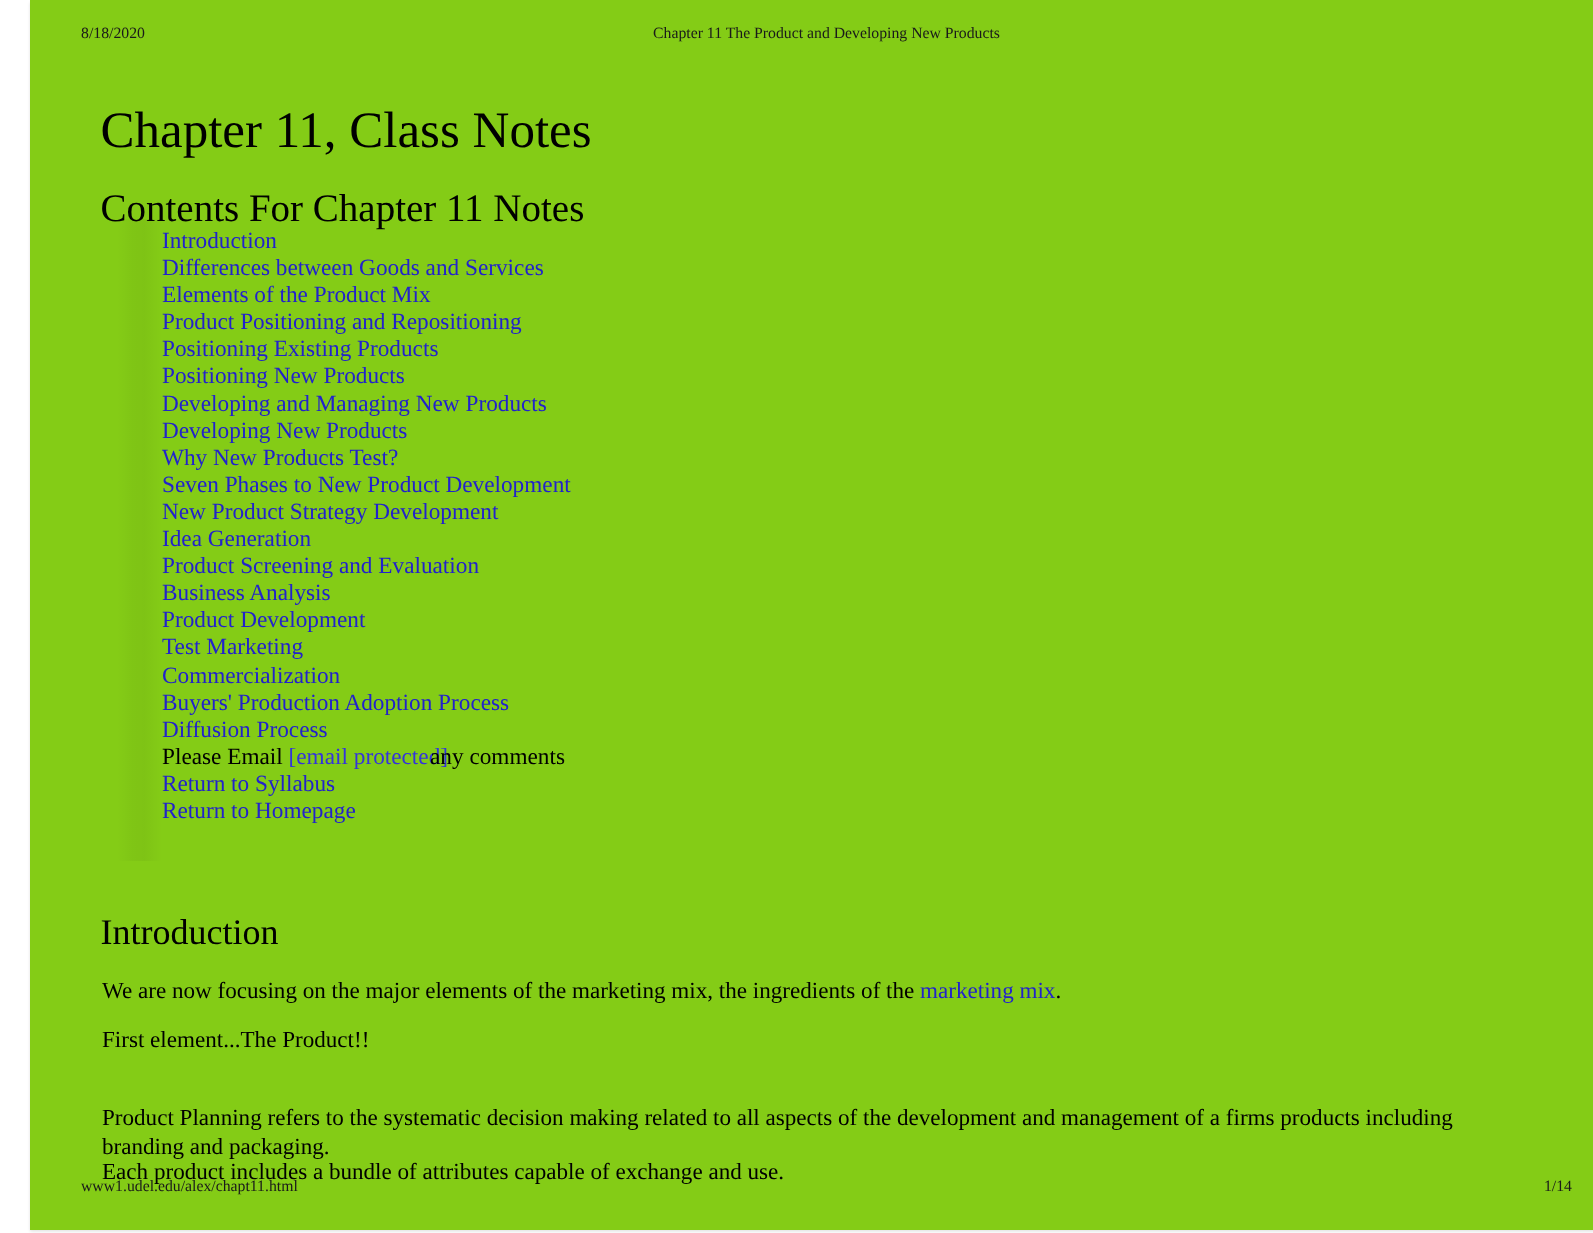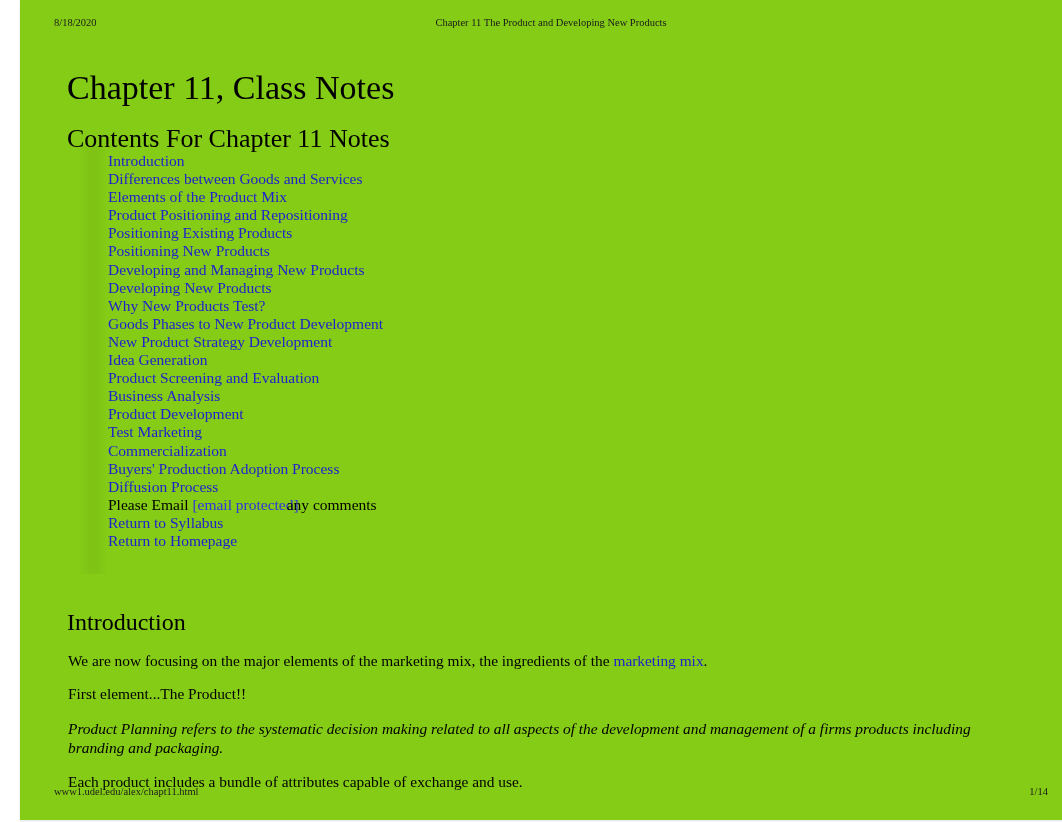--- a/index.html
+++ b/index.html
@@ -165,21 +165,21 @@
 
   .para {
     position: absolute;
     left: 48px;
     font-size: 15.4px;
     line-height: 18.5px;
     color: #000000;
   }
   .p1 { top: 637px; width: 960px; font-family: Liberation Serif, serif; }
   .p2 { top: 670px; width: 960px; }
-  .p3 { top: 705px; width: 948px; font-style: italic; }
+  .p3 { top: 722px; width: 948px; }
   .p4 { top: 758px; width: 960px; }
 </style>
 </head>
 <body>
 
 <div class="page">
 
   <div class="print-header">
     <span class="left">8/18/2020</span>
     <span class="center">Chapter 11 The Product and Developing New Products</span>
@@ -196,21 +196,21 @@
     <ul class="toc">
         <li><a href="#">Introduction</a></li>
         <li><a href="#">Differences between Goods and Services</a></li>
         <li><a href="#">Elements of the Product Mix</a></li>
         <li><a href="#">Product Positioning and Repositioning</a></li>
         <li><a href="#">Positioning Existing Products</a></li>
         <li><a href="#">Positioning New Products</a></li>
         <li><a href="#">Developing and Managing New Products</a></li>
         <li><a href="#">Developing New Products</a></li>
         <li><a href="#">Why New Products Test?</a></li>
-        <li><a href="#">Goods Phases to New Product Development</a></li>
+        <li><a href="#">Seven Phases to New Product Development</a></li>
         <li><a href="#">New Product Strategy Development</a></li>
         <li><a href="#">Idea Generation</a></li>
         <li><a href="#">Product Screening and Evaluation</a></li>
         <li><a href="#">Business Analysis</a></li>
         <li><a href="#">Product Development</a></li>
         <li><a href="#">Test Marketing</a></li>
         <li><a href="#">Commercialization</a></li>
         <li><a href="#">Buyers' Production Adoption Process</a></li>
         <li><a href="#">Diffusion Process</a></li>
         <li class="plain email-line"><span>Please Email </span><a class="email-link" href="#">[email protected]</a><span class="overlap">any comments</span></li>

